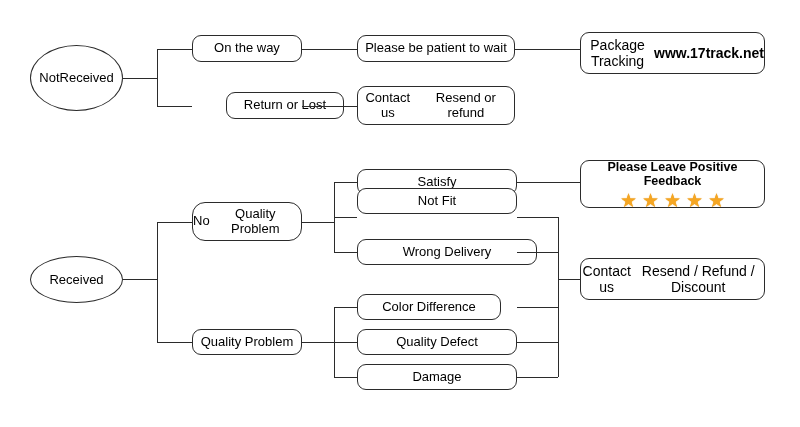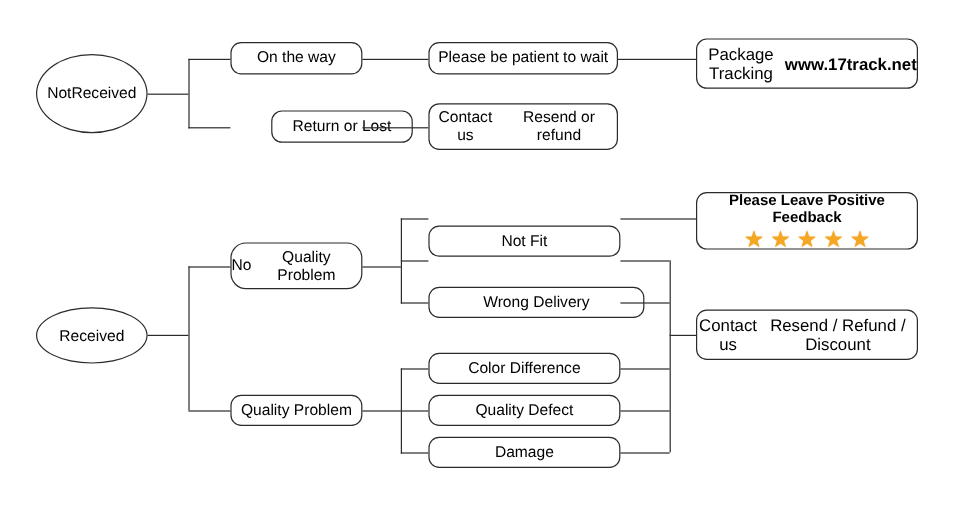--- a/index.html
+++ b/index.html
@@ -131,20 +131,23 @@
     <span>No</span>
     <span>Quality Problem</span>
   </div>
 
   <div class="line h" style="left:302px; top:222px; width:32px;"></div>
   <div class="line v" style="left:334px; top:182px; height:71px;"></div>
   <div class="line h" style="left:334px; top:182px; width:23px;"></div>
   <div class="line h" style="left:334px; top:217px; width:23px;"></div>
   <div class="line h" style="left:334px; top:252px; width:23px;"></div>
 
+  <div class="node rounded lbl-mid" style="left:357px; top:169px; width:160px; height:26px;">
+    <span>Satisfy</span>
+  </div>
   <div class="node rounded lbl-mid" style="left:357px; top:188px; width:160px; height:26px;">
     <span>Not Fit</span>
   </div>
   <div class="node rounded lbl-mid" style="left:357px; top:239px; width:180px; height:26px;">
     <span>Wrong Delivery</span>
   </div>
 
   <div class="line h" style="left:517px; top:182px; width:63px;"></div>
 
   <div class="node rounded fb-box" style="left:580px; top:160px; width:185px; height:48px;">
@@ -161,21 +164,21 @@
   <div class="node rounded lbl-mid" style="left:192px; top:329px; width:110px; height:26px;">
     <span>Quality Problem</span>
   </div>
 
   <div class="line h" style="left:302px; top:342px; width:32px;"></div>
   <div class="line v" style="left:334px; top:307px; height:71px;"></div>
   <div class="line h" style="left:334px; top:307px; width:23px;"></div>
   <div class="line h" style="left:334px; top:342px; width:23px;"></div>
   <div class="line h" style="left:334px; top:377px; width:23px;"></div>
 
-  <div class="node rounded lbl-mid" style="left:357px; top:294px; width:160px; height:26px;">
+  <div class="node rounded lbl-mid" style="left:357px; top:294px; width:144px; height:26px;">
     <span>Color Difference</span>
   </div>
   <div class="node rounded lbl-mid" style="left:357px; top:329px; width:160px; height:26px;">
     <span>Quality Defect</span>
   </div>
   <div class="node rounded lbl-mid" style="left:357px; top:364px; width:160px; height:26px;">
     <span>Damage</span>
   </div>
 
   <div class="line h" style="left:517px; top:217px; width:41px;"></div>

